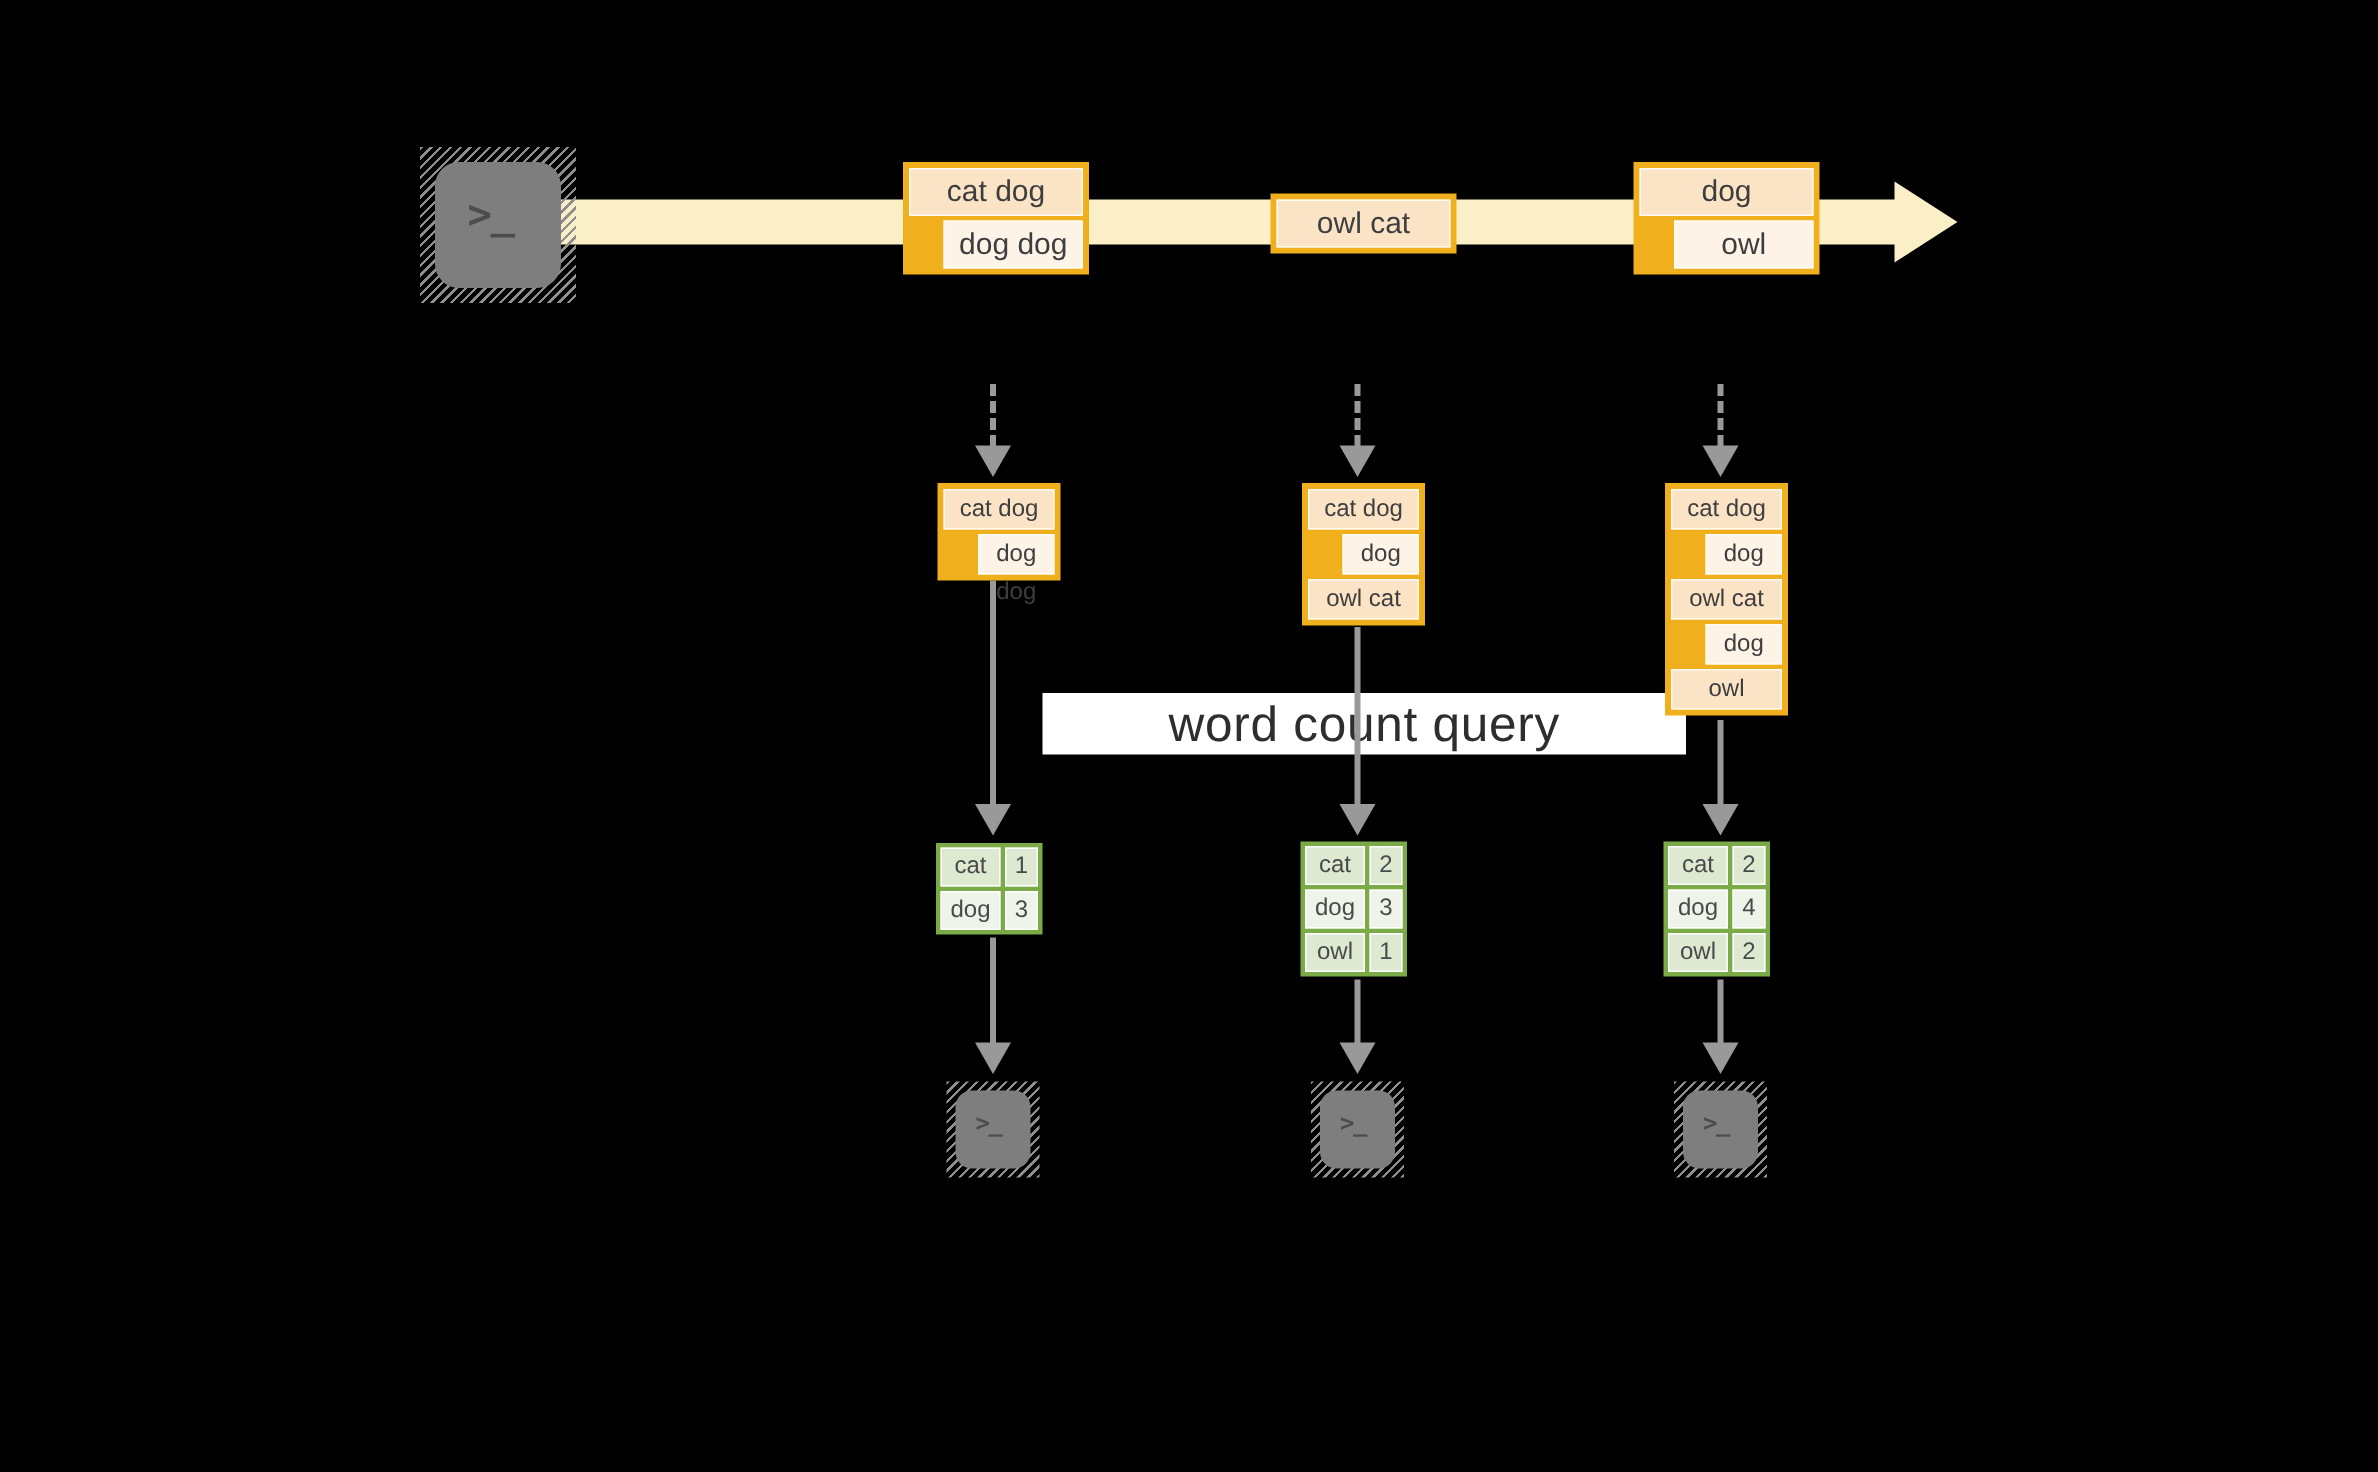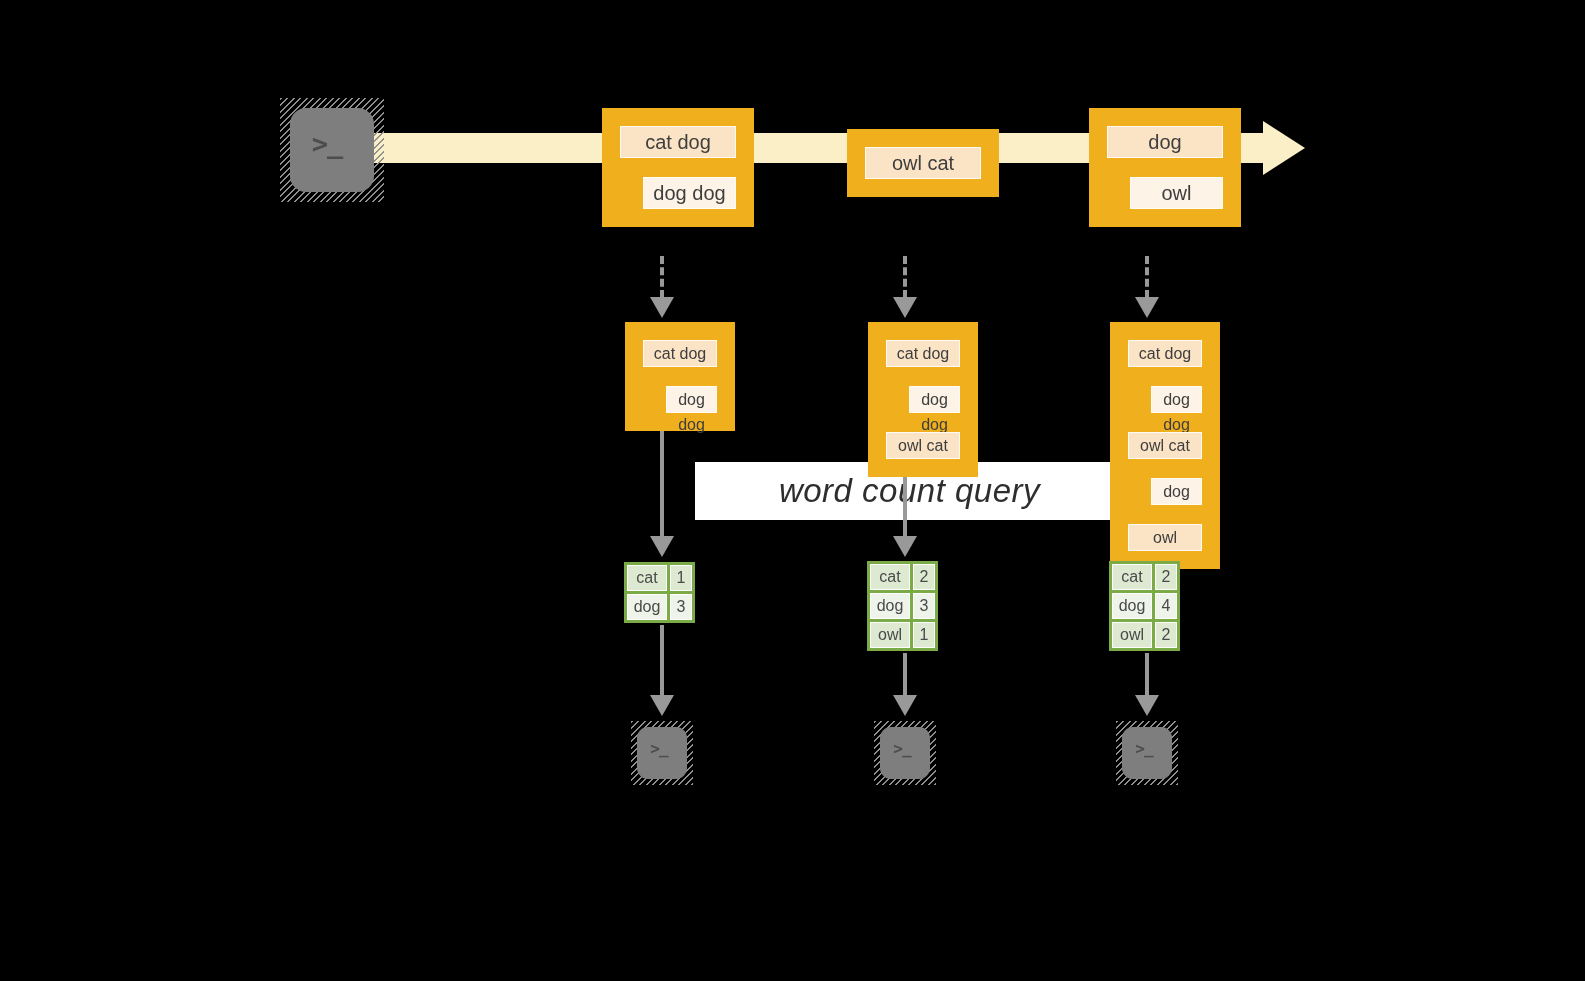--- a/index.html
+++ b/index.html
@@ -16,34 +16,34 @@
     background:repeating-linear-gradient(135deg,#8f8f8f 0px,#8f8f8f 1.6px,rgba(0,0,0,0) 1.6px,rgba(0,0,0,0) 4.6px);}
   .term-inner{position:absolute;background:#7e7e7e;display:flex;align-items:center;justify-content:center;}
   .src-term{left:280px;top:98px;width:104px;height:104px;}
   .src-term .term-inner{inset:10px;border-radius:16px;}
   .src-term .term-glyph{font-size:27px;margin-top:-14px;margin-left:-10px;}
   .sink-term{width:62px;height:64px;top:721px;}
   .sink-term .term-inner{inset:6px;border-radius:11px;}
   .sink-term .term-glyph{font-size:16px;margin-top:-10px;margin-left:-6px;}
   .term-glyph{font-family:"DejaVu Sans Mono","Liberation Mono",monospace;font-weight:bold;color:#4d4d4d;letter-spacing:-1px;}
   
-  .gold-box{position:absolute;background:#F0B01D;padding:18px;display:flex;flex-direction:column;gap:19px;z-index:3;}
+  .gold-box{position:absolute;background:#F0B01D;padding:4px;display:flex;flex-direction:column;gap:3px;z-index:3;}
   .gold-cell{border:1.5px solid rgba(255,252,244,.95);color:#3e3e3e;text-align:center;}
   .fill-a{background:#FBE3C6;}
   .fill-b{background:#FDF3E7;margin-left:23px;}
   .ev-cell{height:30px;line-height:30px;font-size:20px;}
   .st-cell{height:25px;line-height:25px;font-size:16px;}
   
   .stem{position:absolute;width:4px;background:#999;z-index:2;}
   .stem-d{position:absolute;width:0;border-left:4px dashed #999;z-index:2;}
   .head{position:absolute;width:0;height:0;z-index:2;
     border-left:12px solid transparent;border-right:12px solid transparent;border-top:21px solid #999;}
   
-  .query-band{position:absolute;left:695px;top:462px;width:429px;height:58px;background:#fff;z-index:1;
-    display:flex;align-items:center;justify-content:center;font-style:italic;}
+  .query-band{position:absolute;left:695px;top:462px;width:429px;height:41px;background:#fff;z-index:1;
+    display:flex;align-items:center;justify-content:center;}
   .query-label{font-size:33px;color:#2e2e2e;letter-spacing:.5px;}
   
   .green-table{position:absolute;background:#7BAB46;padding:3px;display:grid;grid-template-columns:40px 22px;gap:3px;z-index:3;}
   .g-cell{border:1.5px solid rgba(255,255,255,.95);height:24px;line-height:24px;text-align:center;font-size:16px;color:#4a4a4a;}
   .g-a{background:#DEE9D2;}
   .g-b{background:#EFF4EA;}
 </style>
 </head>
 <body>
 

